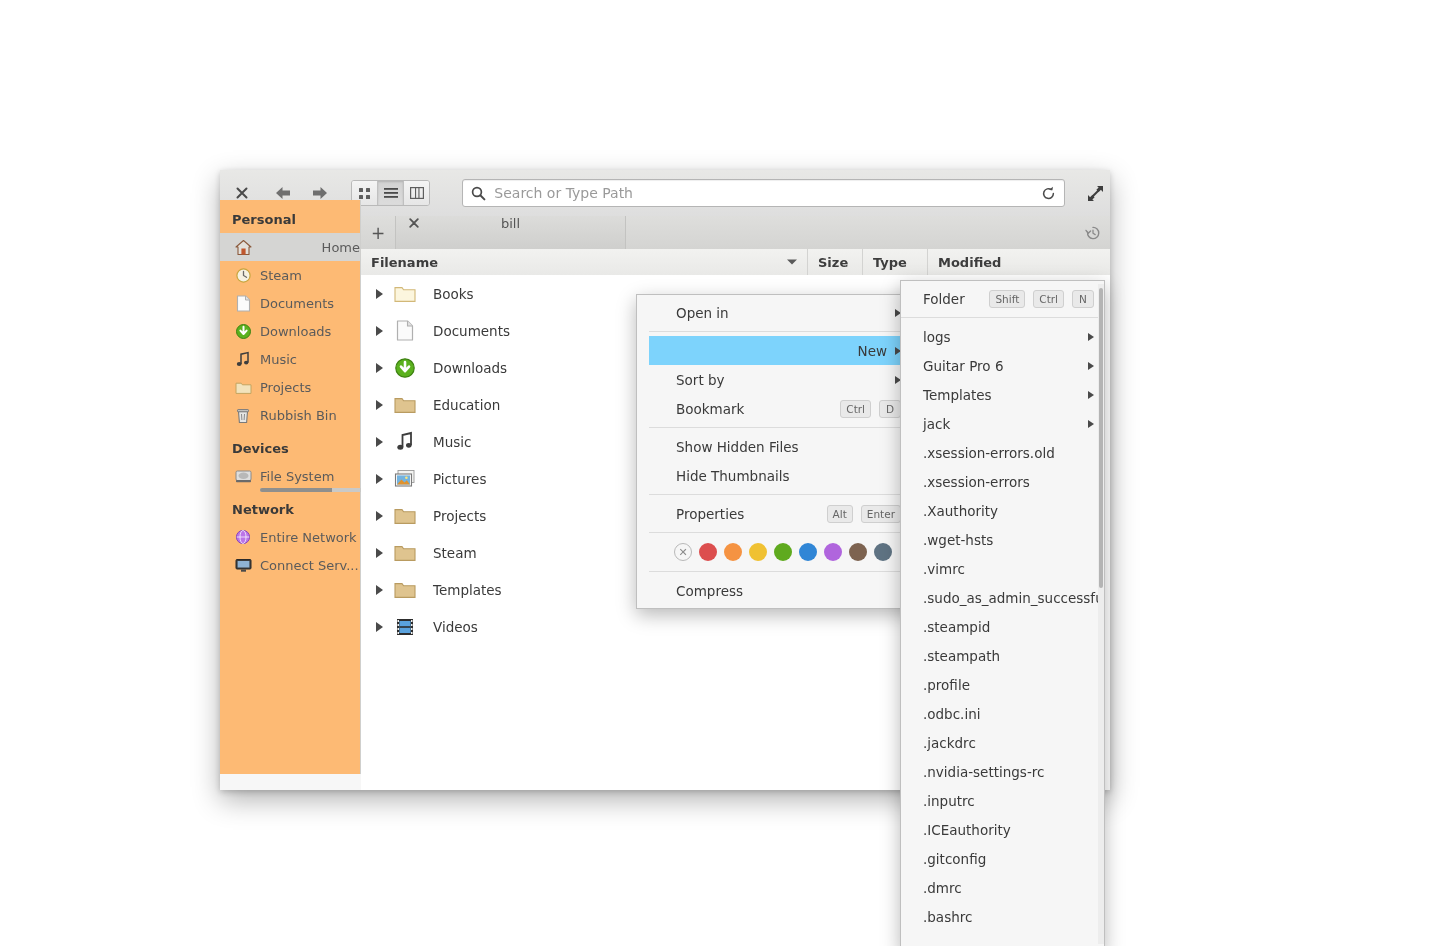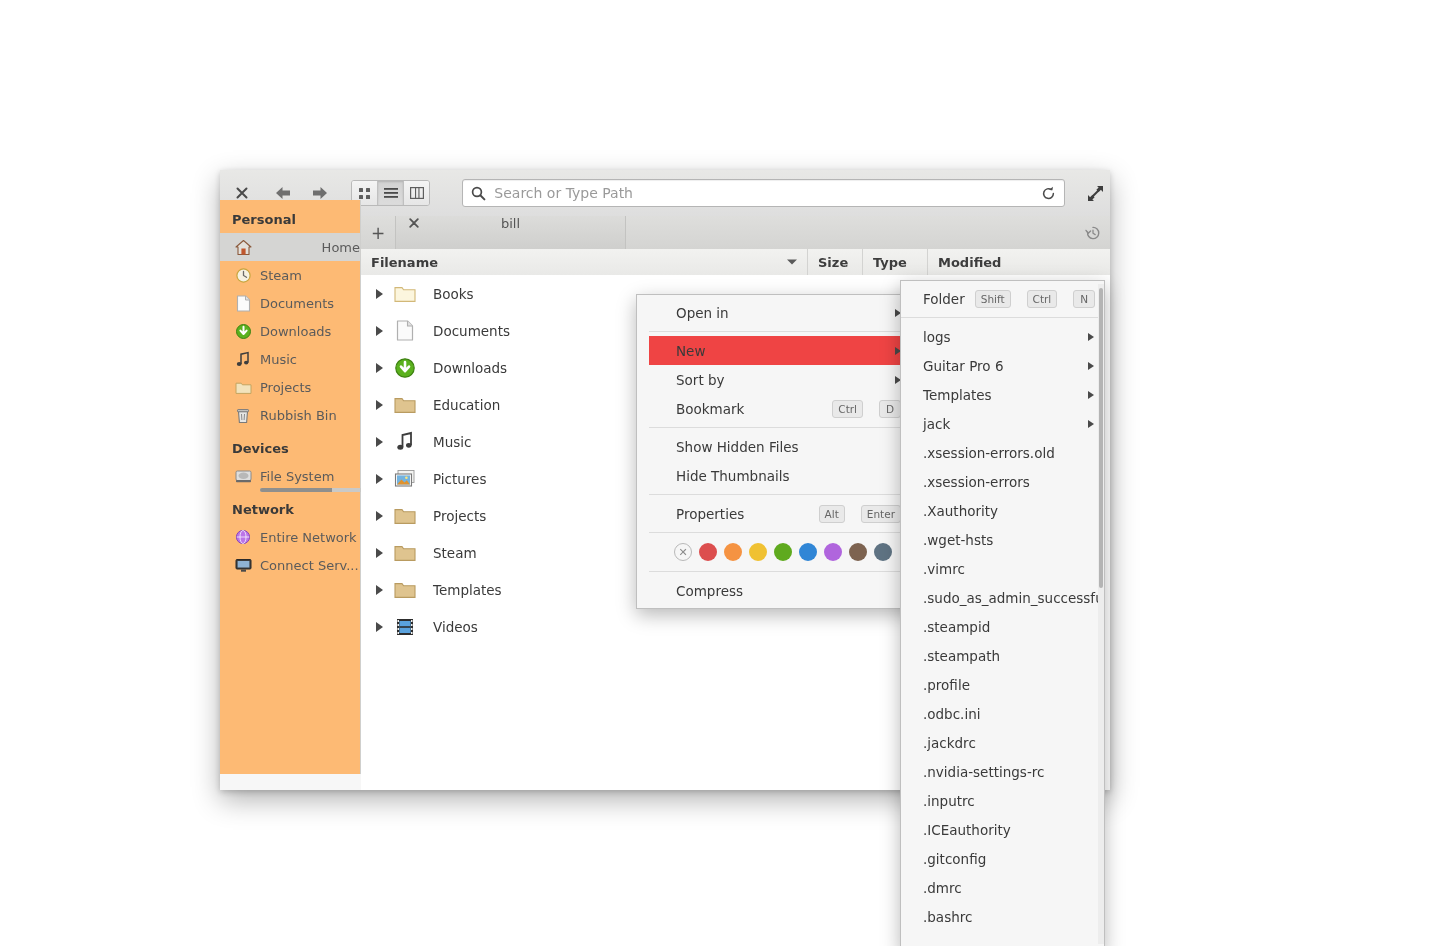--- a/index.html
+++ b/index.html
@@ -189,29 +189,29 @@
     box-shadow: 0 6px 18px rgba(0,0,0,0.28);
     font-size: 13.5px; color: #3a3a3a;
     padding: 3px 12px;
   }
   #ctx-menu { left: 636px; top: 294px; width: 264px; }
   .mi {
     height: 29px; display: flex; align-items: center;
     padding: 0 12px 0 27px; position: relative; cursor: default;
     box-sizing: border-box;
   }
-  .mi.hl { background: #ef4444; }
+  .mi.hl { background: #7dd3fc; text-align: right; }
   .mi-label { flex: 1; white-space: nowrap; }
   .mi-arrow {
     width:0;height:0;
     border-top:4.5px solid transparent;border-bottom:4.5px solid transparent;
     border-left:6px solid #4a4a4a; margin-left: 8px;
   }
   .msep { height: 1px; background: #dcdcdc; margin: 4px 0; }
-  .keys { display: flex; gap: 16px; margin-left: 10px; }
+  .keys { display: flex; gap: 8px; margin-left: 10px; }
   .key {
     min-width: 22px; height: 18px; padding: 0 5px;
     background: #e9e9e9; border: 1px solid #cfcfcf; border-radius: 3px;
     font-size: 10.5px; color: #666; display:flex; align-items:center; justify-content:center;
     box-sizing: border-box;
   }
   .swatch-row {
     display: flex; align-items: center; gap: 7px;
     padding: 6px 12px 6px 25px;
   }

